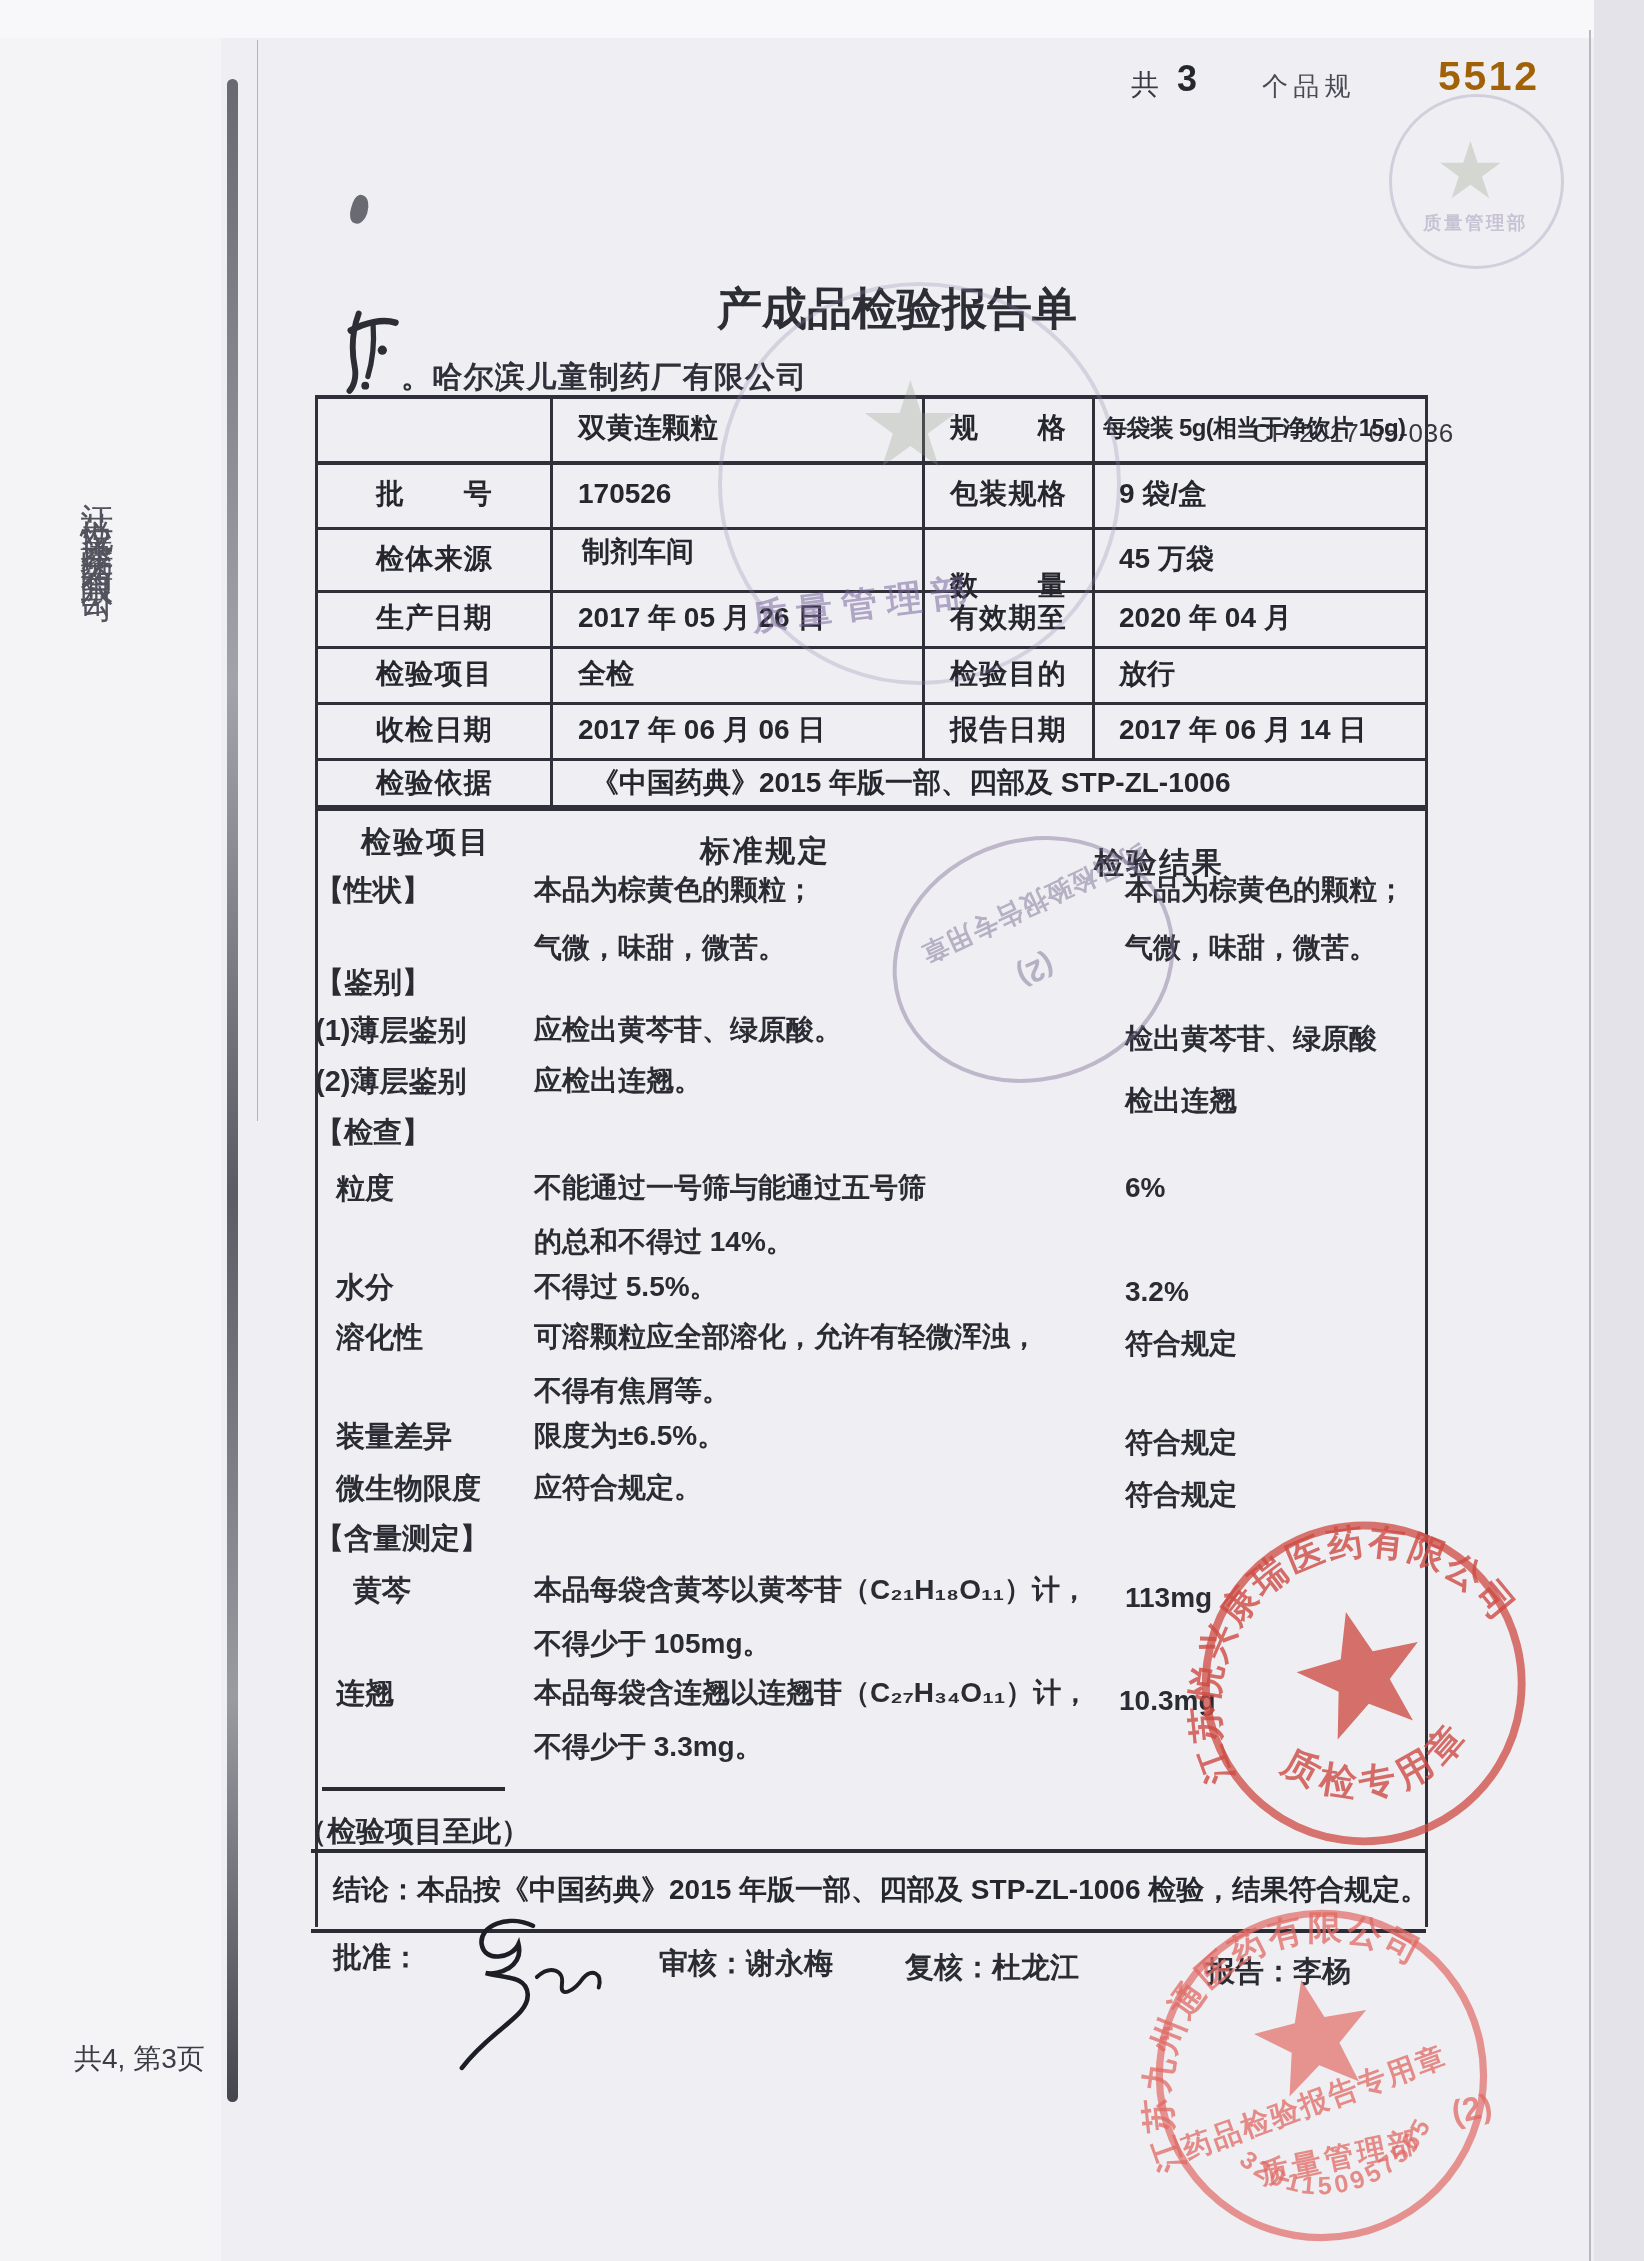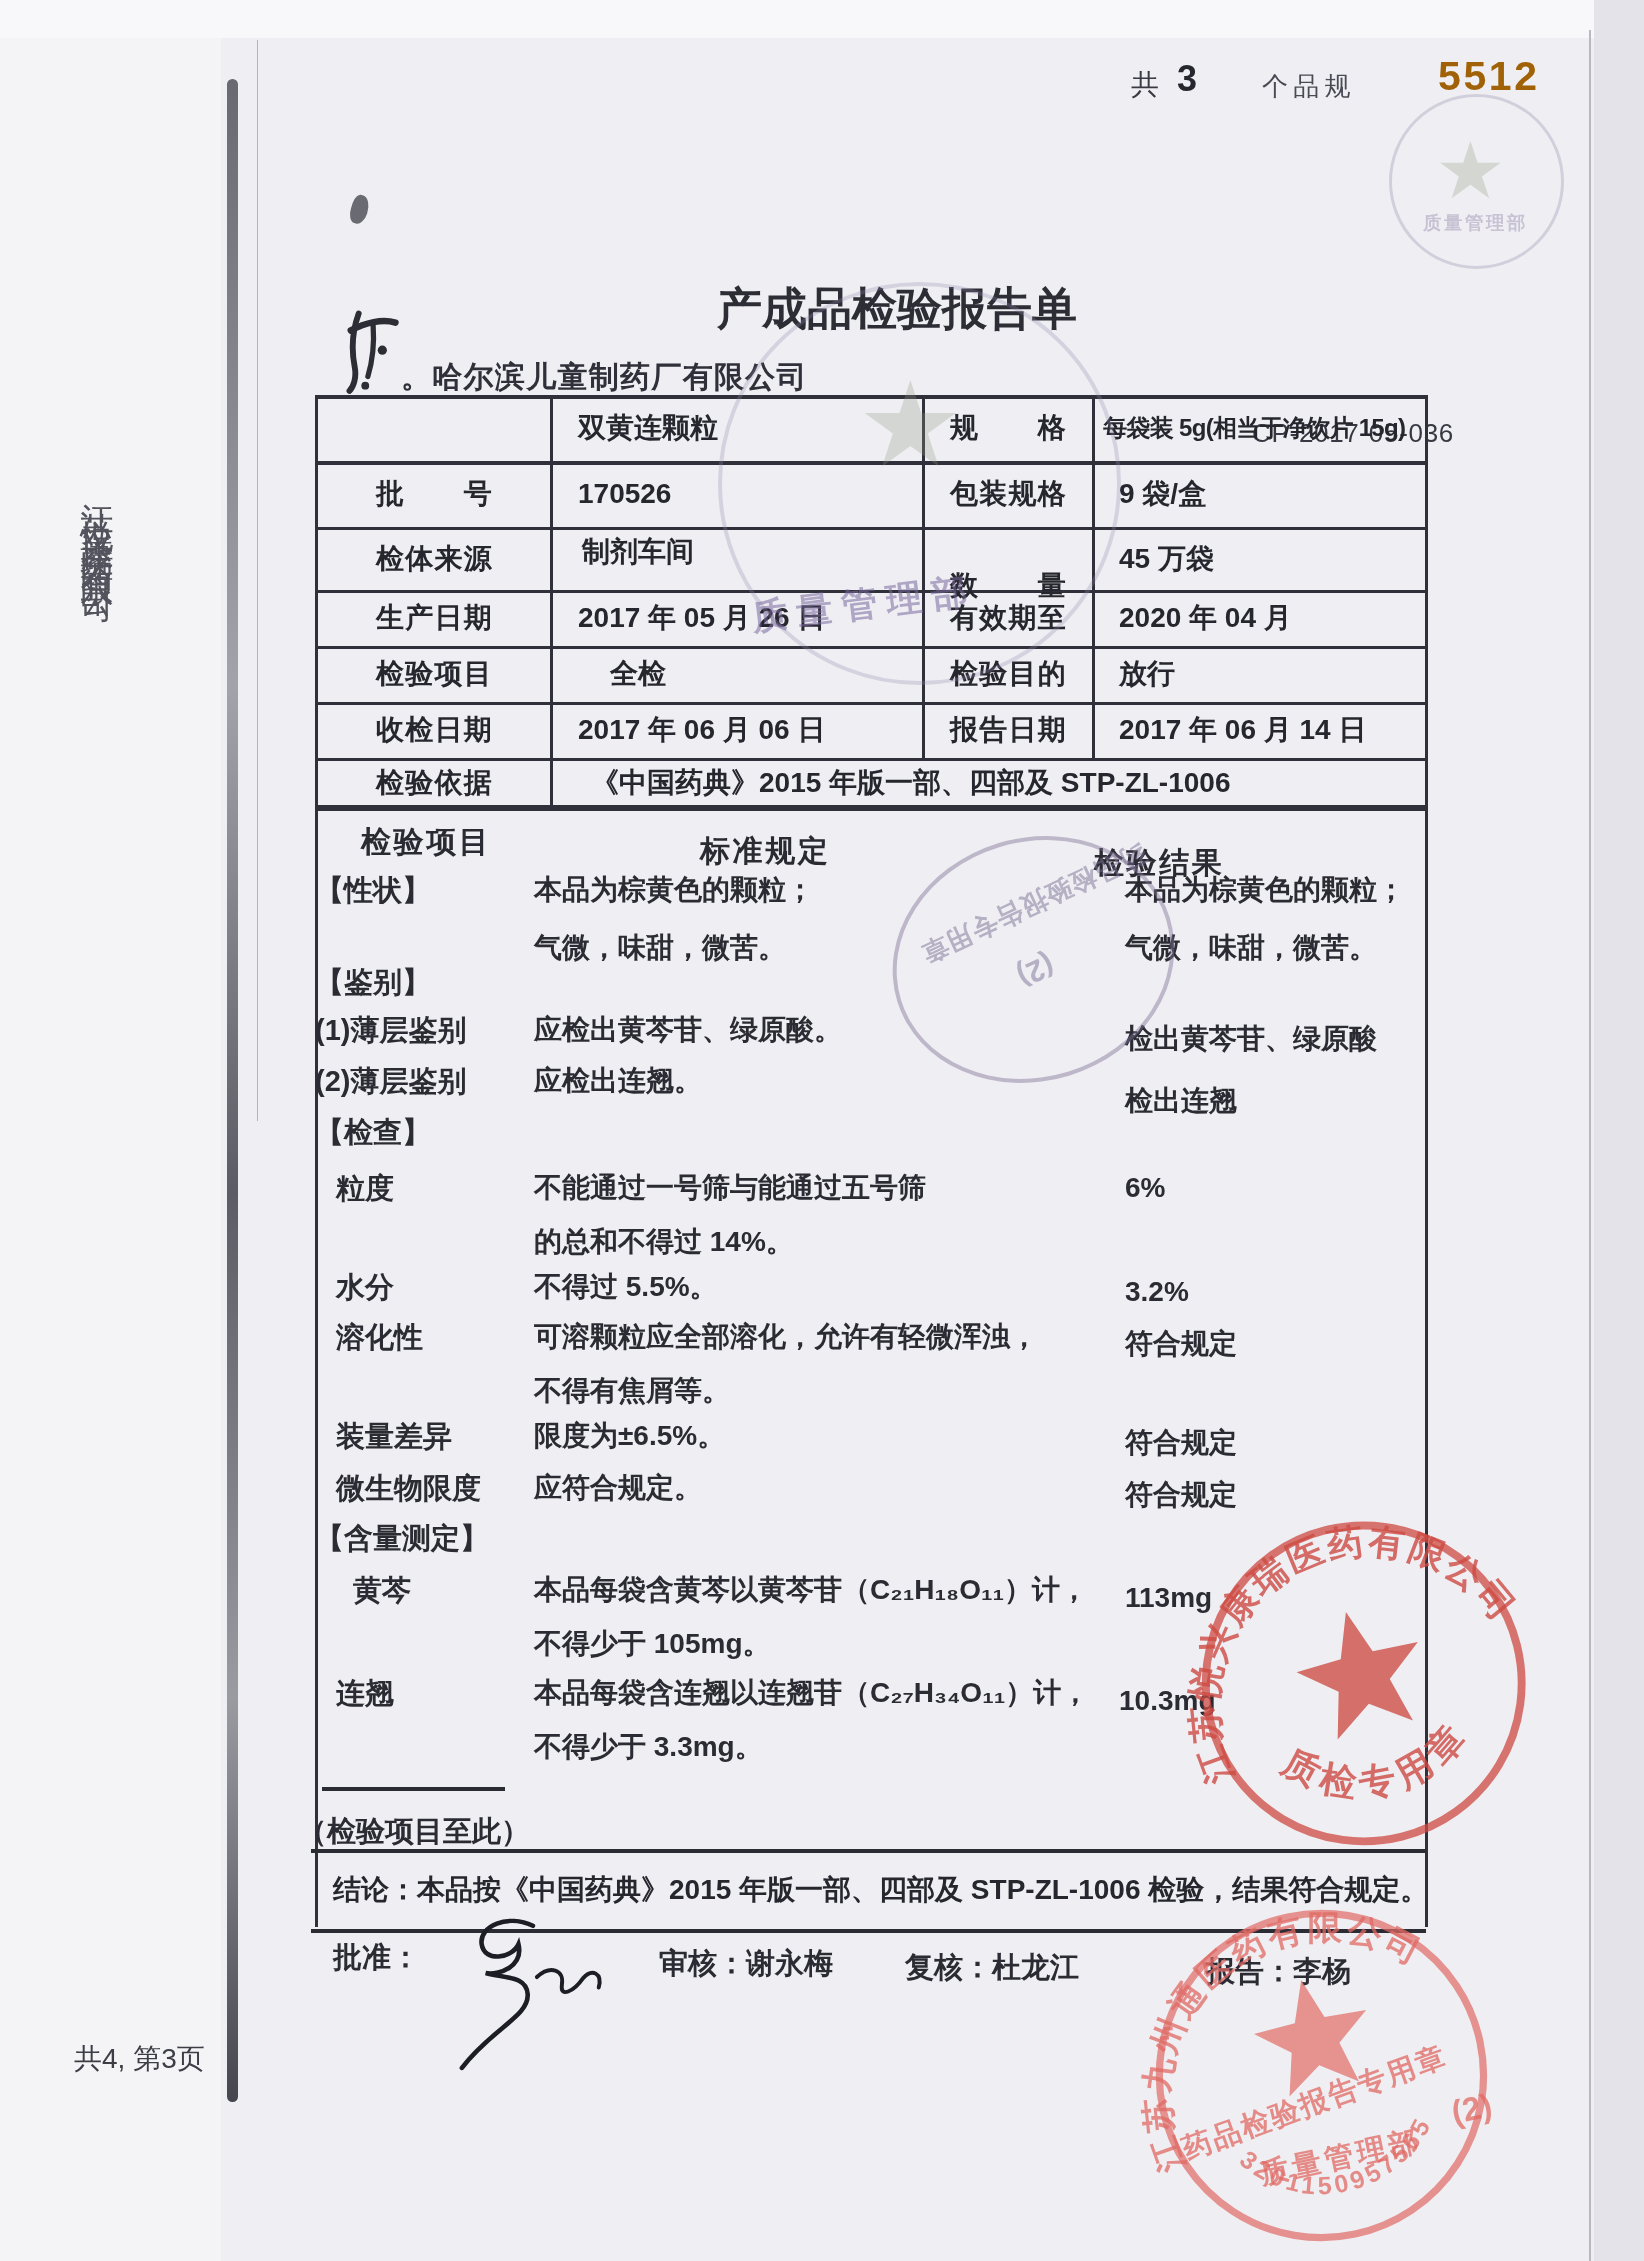--- a/index.html
+++ b/index.html
@@ -124,21 +124,21 @@
   <div class="abs cell c-val" style="left:553px;top:527px;width:370px;height:49px;padding-left:29px;">制剂车间</div>
   <div class="abs cell c-center" style="left:925px;top:554px;width:167px;height:63px;">数　　量</div>
   <div class="abs cell c-val" style="left:1094px;top:527px;width:331px;height:63px;">45 万袋</div>
 
   <div class="abs cell c-center" style="left:318px;top:590px;width:233px;height:56px;">生产日期</div>
   <div class="abs cell c-val" style="left:553px;top:590px;width:370px;height:56px;">2017 年 05 月 26 日</div>
   <div class="abs cell c-center" style="left:925px;top:590px;width:167px;height:56px;">有效期至</div>
   <div class="abs cell c-val" style="left:1094px;top:590px;width:331px;height:56px;">2020 年 04 月</div>
 
   <div class="abs cell c-center" style="left:318px;top:646px;width:233px;height:56px;">检验项目</div>
-  <div class="abs cell c-val" style="left:553px;top:646px;width:370px;height:56px;margin-left:32px;">全检</div>
+  <div class="abs cell c-val" style="left:553px;top:646px;width:370px;height:56px;">全检</div>
   <div class="abs cell c-center" style="left:925px;top:646px;width:167px;height:56px;">检验目的</div>
   <div class="abs cell c-val" style="left:1094px;top:646px;width:331px;height:56px;">放行</div>
 
   <div class="abs cell c-center" style="left:318px;top:702px;width:233px;height:56px;">收检日期</div>
   <div class="abs cell c-val" style="left:553px;top:702px;width:370px;height:56px;">2017 年 06 月 06 日</div>
   <div class="abs cell c-center" style="left:925px;top:702px;width:167px;height:56px;">报告日期</div>
   <div class="abs cell c-val" style="left:1094px;top:702px;width:331px;height:56px;">2017 年 06 月 14 日</div>
 
   <div class="abs cell c-center" style="left:318px;top:758px;width:233px;height:49px;">检验依据</div>
   <div class="abs cell" style="left:553px;top:758px;width:872px;height:49px;padding-left:38px;">《中国药典》2015 年版一部、四部及 STP-ZL-1006</div>

